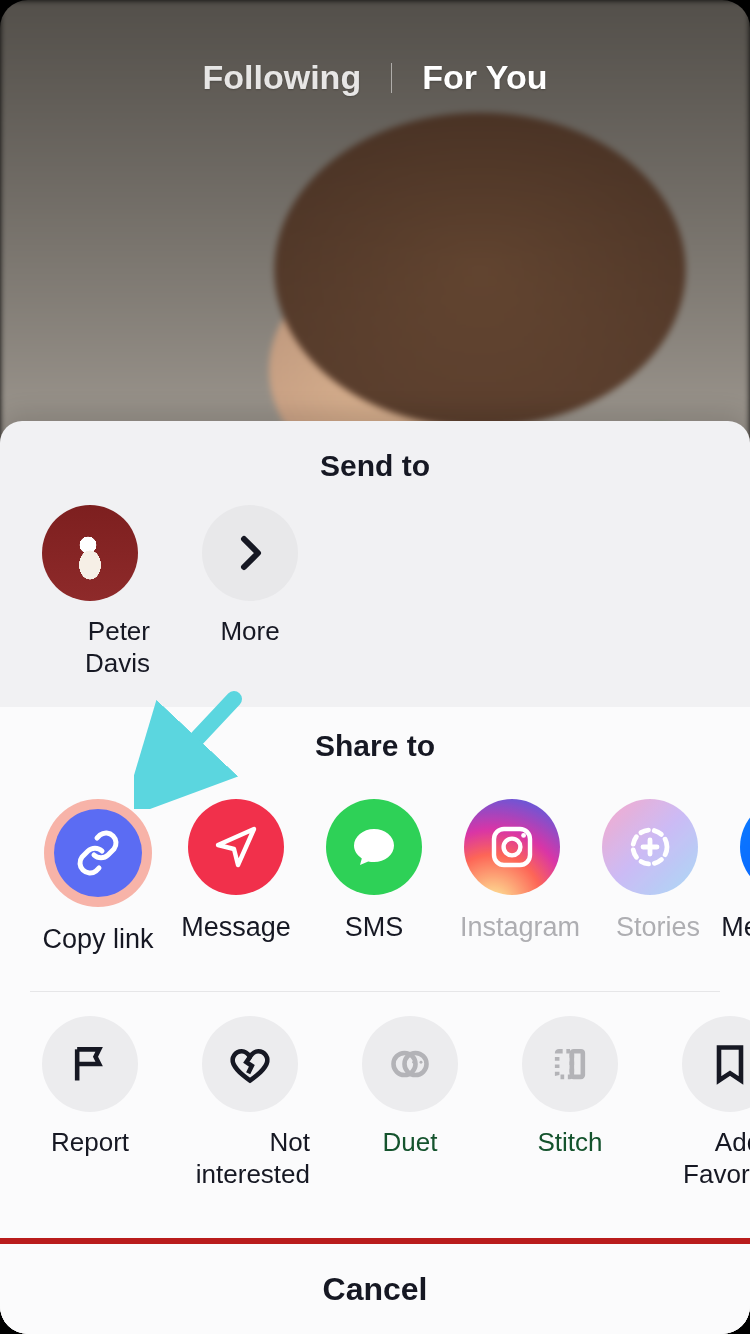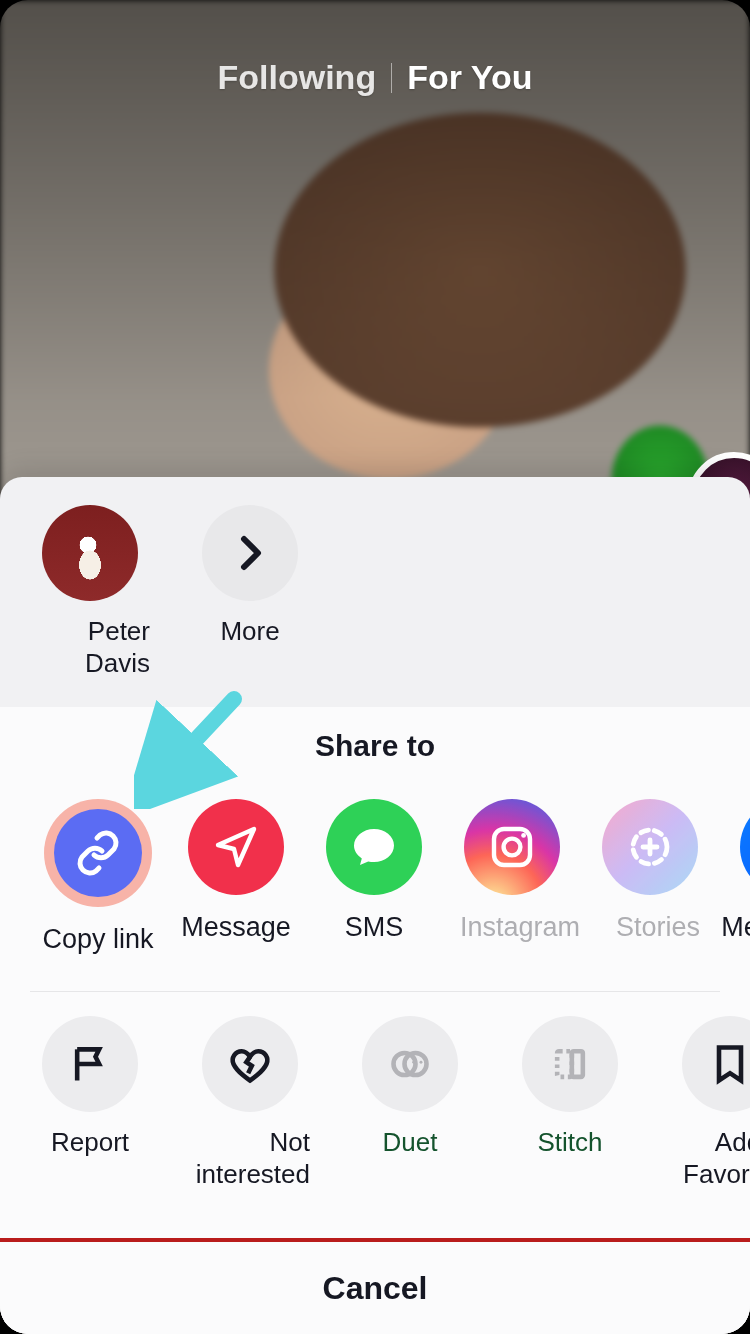--- a/index.html
+++ b/index.html
@@ -18,21 +18,21 @@
     filter: blur(3px);
   }
   .video-bg::after{
     content:""; position:absolute; inset:0;
     background: linear-gradient(180deg, rgba(0,0,0,0.25), rgba(0,0,0,0.0) 30%);
   }
 
   
   .top-tabs {
     position: absolute; top: 58px; left: 0; width: 100%;
-    display: flex; justify-content: center; align-items: center; gap: 15px;
+    display: flex; justify-content: center; align-items: center; gap: 30px;
     color: #fff; font-size: 34px; font-weight: 600;
     text-shadow: 0 1px 2px rgba(0,0,0,0.25);
   }
   .tab { opacity: 0.85; cursor: pointer; }
   .tab.active { opacity: 1; font-weight: 800; }
   .tab-sep { width: 1px; height: 30px; background: rgba(255,255,255,0.5); }
 
   
   .sheet {
     position: absolute; left: 0; right: 0; bottom: 0;
@@ -91,21 +91,21 @@
   .divider { height: 1px; background: #e6e6e8; margin: 8px 30px 0; }
 
   
   .actions-row { padding-top: 24px; gap: 40px; }
   .act-circle { background: #ececee; }
   .act-circle svg { width: 44px; height: 44px; stroke:#161823; fill:none; stroke-width:2.5; }
   .item.disabled .act-circle svg { stroke:#b3b3b7; }
   .item.disabled .label { color:#14532d; }
 
   .cancel-bar {
-    border-top: 4px solid #b91c1c; background:#fbfbfc;
+    border-top: 6px solid #b91c1c; background:#fbfbfc;
     height: 96px; display:flex; align-items:center; justify-content:center;
     font-size: 32px; font-weight:600; color:#161823; cursor:pointer;
     margin-top: 20px;
   }
 
   
   .edge-avatar { position:absolute; right:-30px; top:452px; width:92px; height:92px; border-radius:50%; background:
     radial-gradient(circle at 50% 50%, #5e1d46 0%, #2a0e20 100%);
     border:6px solid #fff;
   }
@@ -118,20 +118,21 @@
   <div class="edge-avatar"></div>
 
   <div class="top-tabs">
     <div class="tab">Following</div>
     <div class="tab-sep"></div>
     <div class="tab active">For You</div>
   </div>
 
   <div class="sheet">
 
+    <div class="sheet-title">Send to</div>
     <div class="row">
       <div class="item">
         <div class="circle avatar1"></div>
         <div class="label">Peter Davis</div>
       </div>
       <div class="item">
         <div class="circle more-circle">
           <svg viewBox="0 0 24 24" fill="none" stroke-width="3" stroke-linecap="round" stroke-linejoin="round">
               <polyline points="9 5 16 12 9 19"></polyline>
             </svg>

